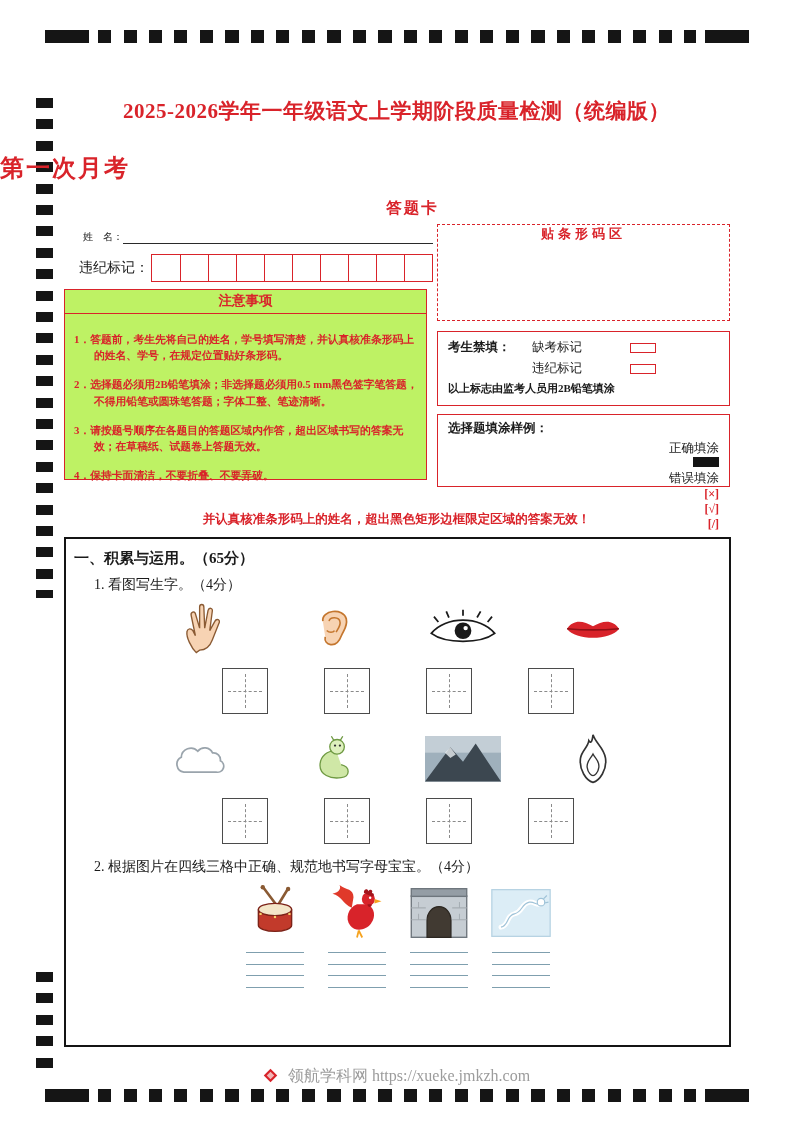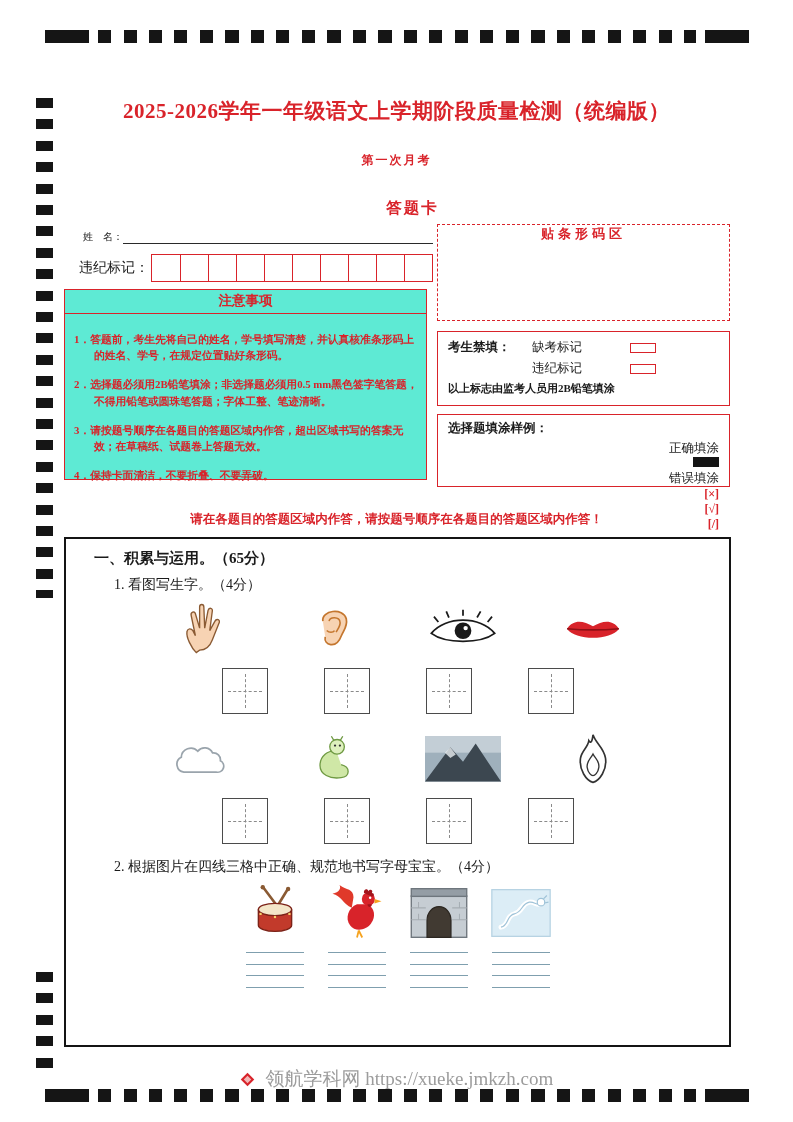--- a/index.html
+++ b/index.html
@@ -12,36 +12,36 @@
   .marks-top{top:30px;}
   .marks-bottom{top:1089px;}
   .mark-long{width:44px;background:#151515;}
   .dash-strip{flex:1;margin:0 9px;background:repeating-linear-gradient(90deg,#151515 0 13px,transparent 13px 25.5px);}
   .marks-left{position:absolute;left:36px;width:17px;background:repeating-linear-gradient(180deg,#151515 0 10px,transparent 10px 21.4px);}
   .marks-left-a{top:98px;height:500px;}
   .marks-left-b{top:972px;height:99px;}
 
   
   .title{position:absolute;top:97px;left:48px;right:48px;text-align:center;font-size:21px;font-weight:bold;color:var(--accent,#d9232a);letter-spacing:.5px;}
-  .exam-name{position:absolute;top:152px;left:0;right:0;text-align:center;font-size:12px;font-weight:bold;color:var(--accent,#d9232a);letter-spacing:2px;}
+  .exam-name{position:absolute;top:152px;left:0;right:0;font-size:24px;font-weight:bold;color:var(--accent,#d9232a);letter-spacing:2px;}
   .sheet-name{position:absolute;top:198px;left:0;right:0;text-align:center;font-size:15.5px;font-weight:bold;color:var(--accent,#d9232a);letter-spacing:2px;padding-left:32px;}
 
   
   .name-row{position:absolute;top:227px;left:83px;width:350px;display:flex;align-items:flex-end;font-size:10px;}
   .name-label{white-space:pre;}
   .name-underline{flex:1;border-bottom:1px solid #2a2a2a;height:17px;}
   .ticket-row{position:absolute;top:254px;left:79px;display:flex;align-items:center;font-size:14px;}
   .ticket-label{margin-right:2px;white-space:pre;}
   .ticket-grid{display:flex;border:1.6px solid var(--accent,#d9232a);height:28px;background:#fff;}
   .ticket-cell{width:28px;height:100%;border-left:1.2px solid var(--accent,#d9232a);}
   .ticket-cell:first-child{border-left:none;}
   .barcode-box{position:absolute;top:224px;left:437px;width:293px;height:97px;border:1.6px dashed var(--accent,#d9232a);display:flex;align-items:flex-start;justify-content:center;color:var(--accent,#d9232a);font-weight:bold;font-size:13px;letter-spacing:4px;}
 
   
-  .notice-box{position:absolute;top:289px;left:64px;width:363px;height:191px;border:1.6px solid var(--accent,#d9232a);color:var(--accent,#d9232a);background:#5eead4;}
+  .notice-box{position:absolute;top:289px;left:64px;width:363px;height:191px;border:1.6px solid var(--accent,#d9232a);color:var(--accent,#d9232a);background:#bef264;}
   .notice-title{text-align:center;font-weight:bold;font-size:13.5px;padding:2px 0 3px;border-bottom:1px solid var(--accent,#d9232a);}
   .notice-list{list-style:none;padding:4px 8px 0 9px;font-size:10.8px;line-height:1.5;}
   .notice-list li{margin:13px 0;padding-left:1.85em;text-indent:-1.85em;font-weight:bold;}
 
   
   .kjjt-box{position:absolute;top:331px;left:437px;width:293px;height:75px;border:1.6px solid var(--accent,#d9232a);padding:7px 10px 0;font-size:12.5px;}
   .kjjt-row{display:flex;align-items:center;margin-bottom:4px;}
   .kjjt-title{font-weight:bold;width:84px;}
   .kjjt-label{width:62px;}
   .mark-box{width:26px;height:10px;border:1.6px solid var(--accent,#d9232a);margin-left:36px;}
@@ -50,37 +50,37 @@
   
   .sample-box{position:absolute;top:414px;left:437px;width:293px;height:73px;border:1.6px solid var(--accent,#d9232a);padding:5px 10px 12px;font-size:12.5px;}
   .sample-title{font-weight:bold;margin-bottom:3px;}
   .sample-row{display:flex;align-items:flex-end;margin-bottom:3px;flex-direction:column;}
   .fill-correct{display:inline-block;width:26px;height:10px;background:#141414;margin-left:12px;}
   .wrong-mark{color:var(--accent,#d9232a);font-weight:bold;margin-left:12px;font-size:12px;}
 
   .warning{position:absolute;top:511px;left:0;right:0;text-align:center;color:var(--accent,#d9232a);font-weight:bold;font-size:12.5px;}
 
   
-  .main-box{position:absolute;top:537px;left:64px;width:667px;height:510px;border:2.2px solid #141414;padding:8px 28px;background:#fff;}
+  .main-box{position:absolute;top:537px;left:64px;width:667px;height:510px;border:2.2px solid #141414;padding:8px 8px;background:#fff;}
   .sec-title{font-size:15px;font-weight:bold;margin:2px 0 8px;}
   .q-title{font-size:14px;margin:2px 0 4px 20px;}
   .pic-row{display:flex;justify-content:center;align-items:center;gap:52px;height:62px;margin:2px 0 8px;}
   .pic{width:78px;display:flex;justify-content:center;align-items:center;}
   .tian-row{display:flex;justify-content:center;gap:56px;margin:8px 0 14px;}
   .tian{width:46px;height:46px;border:1.4px solid #4b4b4b;position:relative;background:#fff;}
   .tian::before{content:"";position:absolute;left:5px;right:5px;top:50%;border-top:1.2px dashed #8a8a8a;}
   .tian::after{content:"";position:absolute;top:5px;bottom:5px;left:50%;border-left:1.2px dashed #8a8a8a;}
   .pic2-row{display:flex;justify-content:center;align-items:center;gap:14px;height:62px;margin:6px 0 8px;}
   .pic2{width:68px;display:flex;justify-content:center;align-items:center;}
   .lines-row{display:flex;justify-content:center;gap:24px;margin-top:4px;}
   .fourline{width:58px;height:36px;display:flex;flex-direction:column;justify-content:space-between;}
   .fourline span{display:block;height:0;border-top:1.1px solid #7f9fae;}
 
   
-  .footer{position:absolute;top:1066px;left:0;right:0;text-align:center;color:#9c9c9c;font-size:19px;}
+  .footer{position:absolute;top:1066px;left:0;right:0;text-align:center;color:#9c9c9c;font-size:16px;}
   .footer-logo{vertical-align:-2px;margin-right:6px;}
 </style>
 </head>
 <body>
 
 <div class="sheet">
 
   <div class="marks-top">
     <div class="mark-long"></div>
     <div class="dash-strip"></div>
@@ -154,21 +154,21 @@
       <span class="fill-correct"></span>
     </div>
     <div class="sample-row">
       <span>错误填涂</span>
       <span class="wrong-mark">[×]</span>
       <span class="wrong-mark">[√]</span>
       <span class="wrong-mark">[/]</span>
     </div>
   </div>
 
-  <div class="warning">请在各题目的答题区域内作答，请按题号顺序在各题目的答题区域内作答！</div>
+  <div class="warning">并认真核准条形码上的姓名，超出黑色矩形边框限定区域的答案无效！</div>
 
   <div class="main-box">
     <div class="sec-title">一、积累与运用。（65分）</div>
     <div class="q-title">1. 看图写生字。（4分）</div>
 
     <div class="pic-row">
       <div class="pic">
         <svg viewBox="0 0 64 64" width="54" height="54">
             <path fill="#f7d3b3" stroke="#8a5a33" stroke-width="1.6" d="M24 60 C18 54 12 42 13 35 c1-4 5-4 7-1 l3 6 -5-24 c-1-4 4-6 5-2 l5 17 0-25 c0-4 5-4 5 0 l1 25 4-21 c1-4 6-3 5 1 l-3 23 6-11 c2-4 7-2 5 2 l-8 20 c-3 8-7 12-15 12 z"></path>
           </svg>

